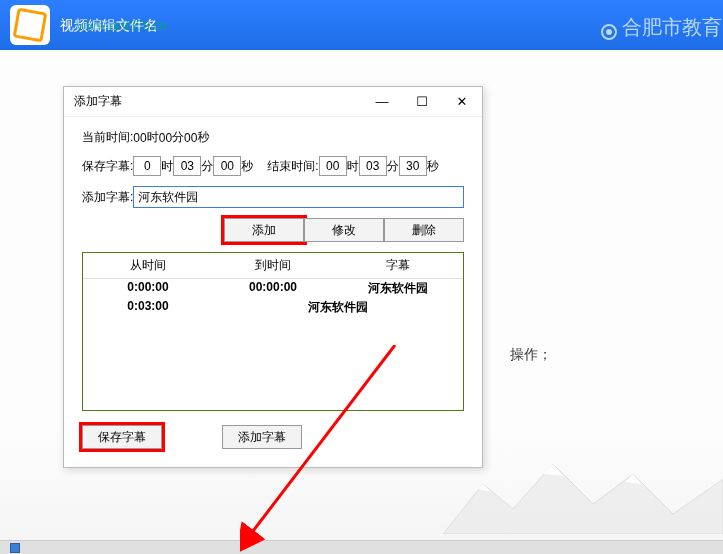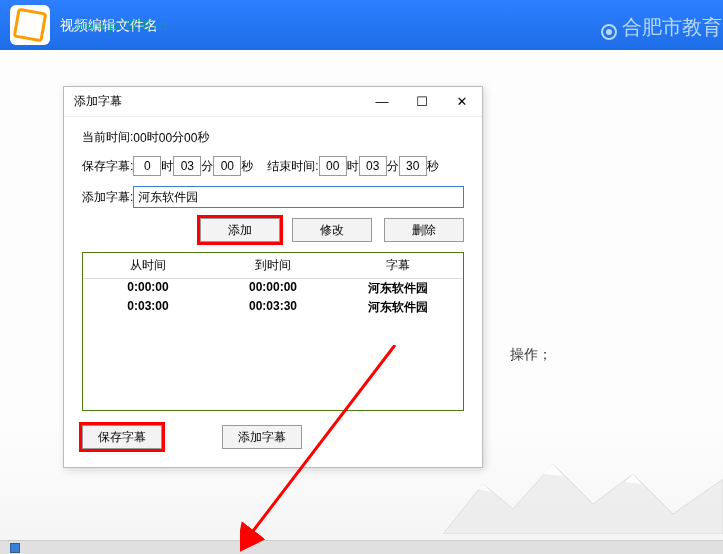--- a/index.html
+++ b/index.html
@@ -119,21 +119,21 @@
   font-size: 12px;
   padding: 0;
 }
 .text-input {
   flex: 1;
   height: 22px;
   border: 1px solid #3a7fd6;
   padding: 0 4px;
   font-size: 12px;
 }
-.btn-row { display: flex; justify-content: flex-end; gap: 12px; margin-bottom: 10px; }
+.btn-row { display: flex; justify-content: flex-end; gap: 0; margin-bottom: 10px; }
 .btn {
   width: 80px;
   height: 24px;
   border: 1px solid #999;
   background: #f3f3f3;
   cursor: pointer;
   font-size: 12px;
 }
 .btn-highlight {
   outline: 3px solid #ff0000;
@@ -271,21 +271,20 @@
           <div class="col col-to">到时间</div>
           <div class="col col-sub">字幕</div>
         </div>
         <div class="list-row">
           <div class="col col-from">0:00:00</div>
           <div class="col col-to">00:00:00</div>
           <div class="col col-sub">河东软件园</div>
         </div>
         <div class="list-row">
           <div class="col col-from">0:03:00</div>
-          <div class="col col-to">00:03:30</div>
           <div class="col col-sub">河东软件园</div>
         </div>
       </div>
       <div class="bottom-row">
         <button class="btn btn-save-highlight">保存字幕</button>
         <button class="btn">添加字幕</button>
       </div>
     </div>
   </div>
 

